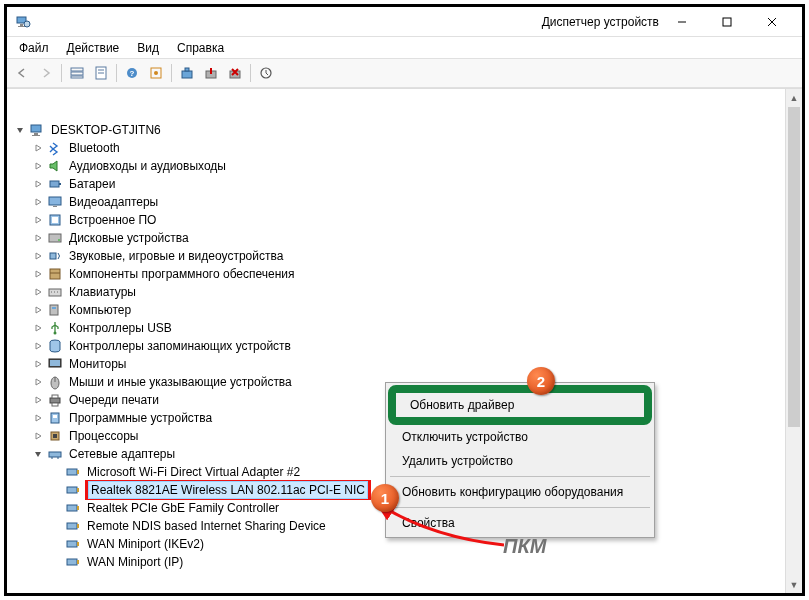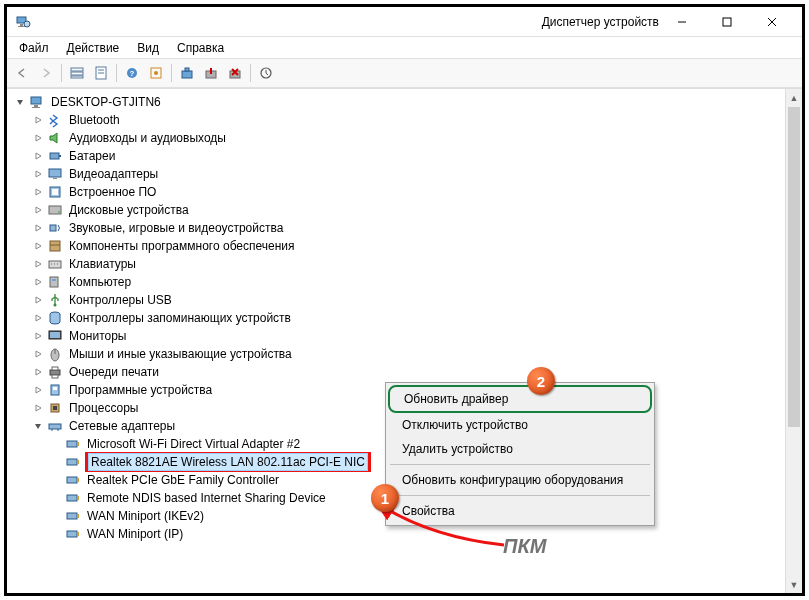--- a/index.html
+++ b/index.html
@@ -9,34 +9,34 @@
 .titlebar-icon { width: 16px; height: 16px; margin-right: 8px; }
 .titlebar-title { flex: 1; font-size: 12px; text-align: right; }
 .win-controls { display: flex; gap: 0; }
 .win-btn { width: 45px; height: 28px; display: flex; align-items: center; justify-content: center; cursor: pointer; }
 .menubar { display: flex; padding: 2px 4px; height: 22px; gap: 2px; border-bottom: 1px solid #e0e0e0; }
 .menubar-item { padding: 2px 8px; cursor: pointer; }
 .toolbar { display: flex; padding: 3px 4px; gap: 2px; align-items: center; border-bottom: 1px solid #e0e0e0; background: #f8f8f8; }
 .tool-btn { width: 22px; height: 22px; display: flex; align-items: center; justify-content: center; border: 1px solid transparent; cursor: pointer; }
 .tool-sep { width: 1px; height: 18px; background: #ccc; margin: 0 2px; }
 .content { flex: 1; overflow: auto; position: relative; border-top: 1px solid #ddd; }
-.tree { padding: 4px 2px; position: relative; }
+.tree { padding: 12px 2px; position: relative; margin-top: 20px; }
 .tree-row { display: flex; align-items: center; height: 18px; white-space: nowrap; }
 .expander { width: 14px; display: inline-flex; align-items: center; justify-content: center; cursor: pointer; color: #777; font-size: 10px; }
 .node-icon { width: 16px; height: 16px; margin: 0 4px 0 2px; display: inline-flex; align-items: center; justify-content: center; flex-shrink: 0; }
 .node-label { padding: 1px 2px; }
 .indent0 { padding-left: 4px; }
 .indent1 { padding-left: 22px; }
 .indent2 { padding-left: 40px; }
 .selected .node-label { background: #cce8ff; outline: 1px solid #99d1ff; }
 .highlight-red { border: 3px solid #e11; border-radius: 0; padding: 0 1px; }
 .ctx-menu { position: absolute; left: 378px; top: 375px; width: 270px; background: #f0f0f0; border: 1px solid #a0a0a0; box-shadow: 2px 3px 4px rgba(0,0,0,.25); padding: 2px; font-size: 12px; z-index: 10; }
 .ctx-item { padding: 5px 14px; cursor: pointer; }
 .ctx-sep { height: 1px; background: #c0c0c0; margin: 3px 2px; }
-.ctx-highlight { border: 2px solid #15803d; border-radius: 8px; }
+.ctx-highlight { border: 8px solid #15803d; border-radius: 8px; }
 .badge { position: absolute; width: 28px; height: 28px; border-radius: 50%; background: radial-gradient(circle at 35% 30%, #ff8a50, #d63f0c); color: #fff; display: flex; align-items: center; justify-content: center; font-weight: bold; font-size: 15px; box-shadow: 1px 1px 2px rgba(0,0,0,.4), inset -2px -2px 4px rgba(0,0,0,.2); z-index: 20; }
 .badge1 { left: 364px; top: 477px; }
 .badge2 { left: 520px; top: 360px; }
 .pkm-label { position: absolute; left: 496px; top: 528px; color: #737373; font-weight: bold; font-style: italic; font-size: 20px; z-index: 15; font-family: Arial, sans-serif; }
 .arrow-svg { position: absolute; left: 362px; top: 490px; width: 160px; height: 58px; z-index: 14; pointer-events: none; }
 .scrollbar-v { position: absolute; right: 0; top: 0; bottom: 0; width: 17px; background: #f0f0f0; border-left: 1px solid #ddd; }
 .sb-btn { height: 17px; display: flex; align-items: center; justify-content: center; color: #666; font-size: 9px; cursor: pointer; }
 .sb-thumb { position: absolute; left: 2px; right: 2px; top: 18px; height: 320px; background: #cdcdcd; }
 </style>
 </head>

